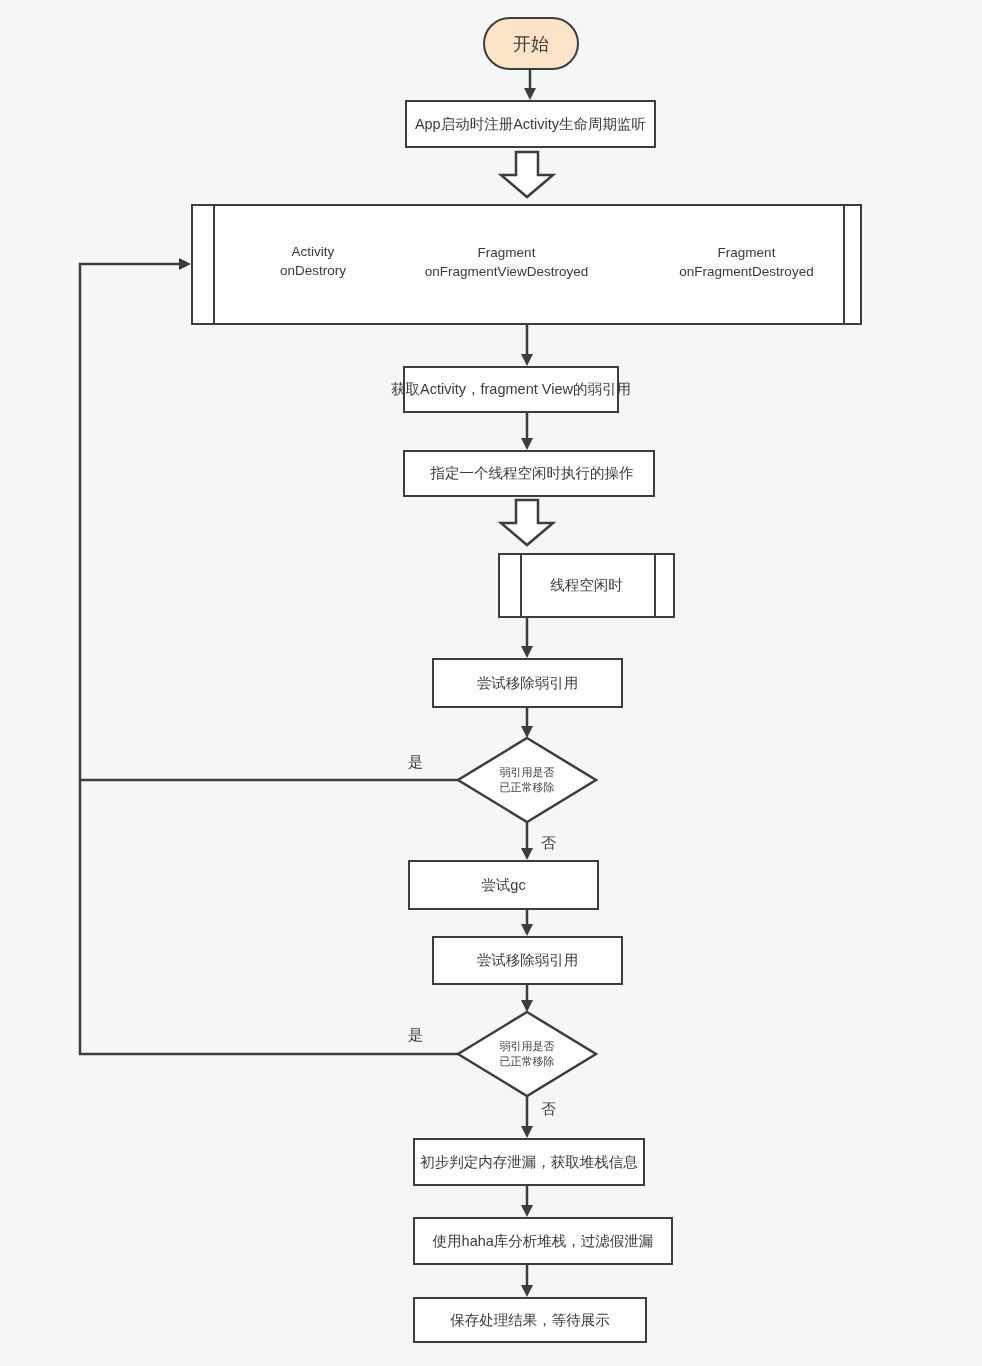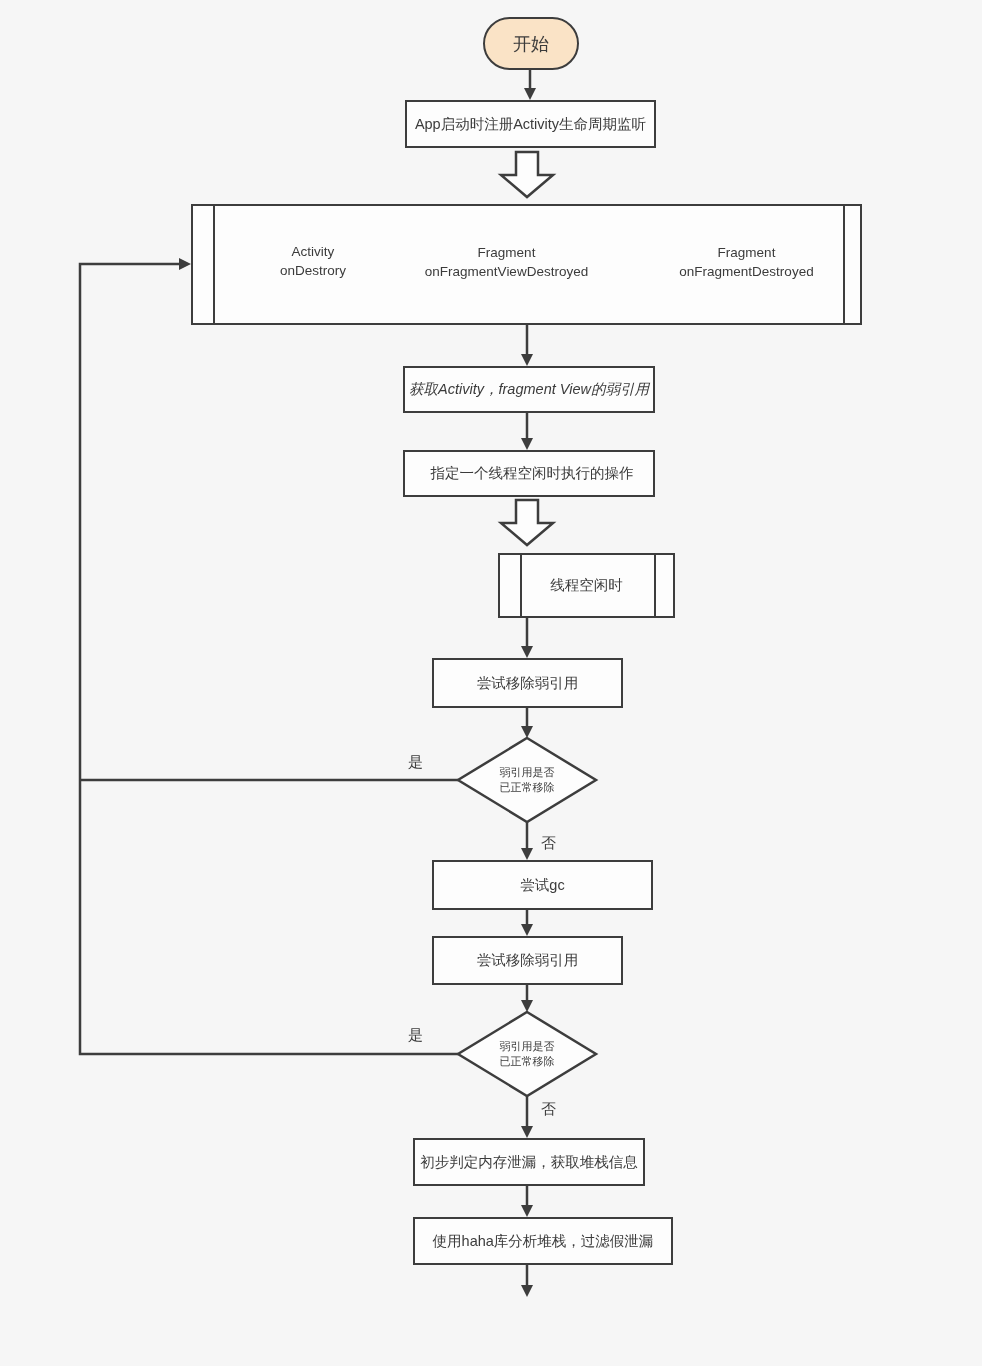--- a/index.html
+++ b/index.html
@@ -121,48 +121,49 @@
   </div>
   <div class="overlay-text trap-label" style="left:393px; top:231px; width:227px; height:63px;">
     <span>Fragment</span>
     <span>onFragmentViewDestroyed</span>
   </div>
   <div class="overlay-text trap-label" style="left:655px; top:231px; width:183px; height:63px;">
     <span>Fragment</span>
     <span>onFragmentDestroyed</span>
   </div>
 
-  <div class="node" style="left:403px; top:366px; width:252px; height:47px;font-style:italic;">获取Activity，fragment View的弱引用</div>
+  <div class="node" style="left:403px; top:366px; width:216px; height:47px;">获取Activity，fragment View的弱引用</div>
 
   <div class="node" style="left:403px; top:450px; width:252px; height:47px;padding-left:6px;">指定一个线程空闲时执行的操作</div>
 
   <div class="node" style="left:453px; top:553px; width:177px; height:65px;margin-left:45px;">
     <span class="vbar" style="left:19.5px;"></span>
     <span class="vbar" style="right:17px;"></span>
     <span>线程空闲时</span>
   </div>
 
   <div class="node" style="left:432px; top:658px; width:191px; height:50px;">尝试移除弱引用</div>
 
   <div class="overlay-text diamond-label" style="left:458px; top:738px; width:138px; height:84px;">
     <span>弱引用是否</span>
     <span>已正常移除</span>
   </div>
   <div class="edge-label" style="left:408px; top:753px;">是</div>
   <div class="edge-label" style="left:541px; top:834px;">否</div>
 
-  <div class="node" style="left:432px; top:860px; width:221px; height:50px;">尝试gc</div>
+  <div class="node" style="left:408px; top:860px; width:191px; height:50px;">尝试gc</div>
 
   <div class="node" style="left:432px; top:936px; width:191px; height:49px;">尝试移除弱引用</div>
 
   <div class="overlay-text diamond-label" style="left:458px; top:1012px; width:138px; height:84px;">
     <span>弱引用是否</span>
     <span>已正常移除</span>
   </div>
   <div class="edge-label" style="left:408px; top:1026px;">是</div>
   <div class="edge-label" style="left:541px; top:1100px;">否</div>
 
   <div class="node" style="left:413px; top:1138px; width:232px; height:48px;">初步判定内存泄漏，获取堆栈信息</div>
 
   <div class="node" style="left:413px; top:1217px; width:260px; height:48px;">使用haha库分析堆栈，过滤假泄漏</div>
 
+  <div class="node" style="left:413px; top:1297px; width:234px; height:46px;">保存处理结果，等待展示</div>
 
 </div>
 
 </body></html>

